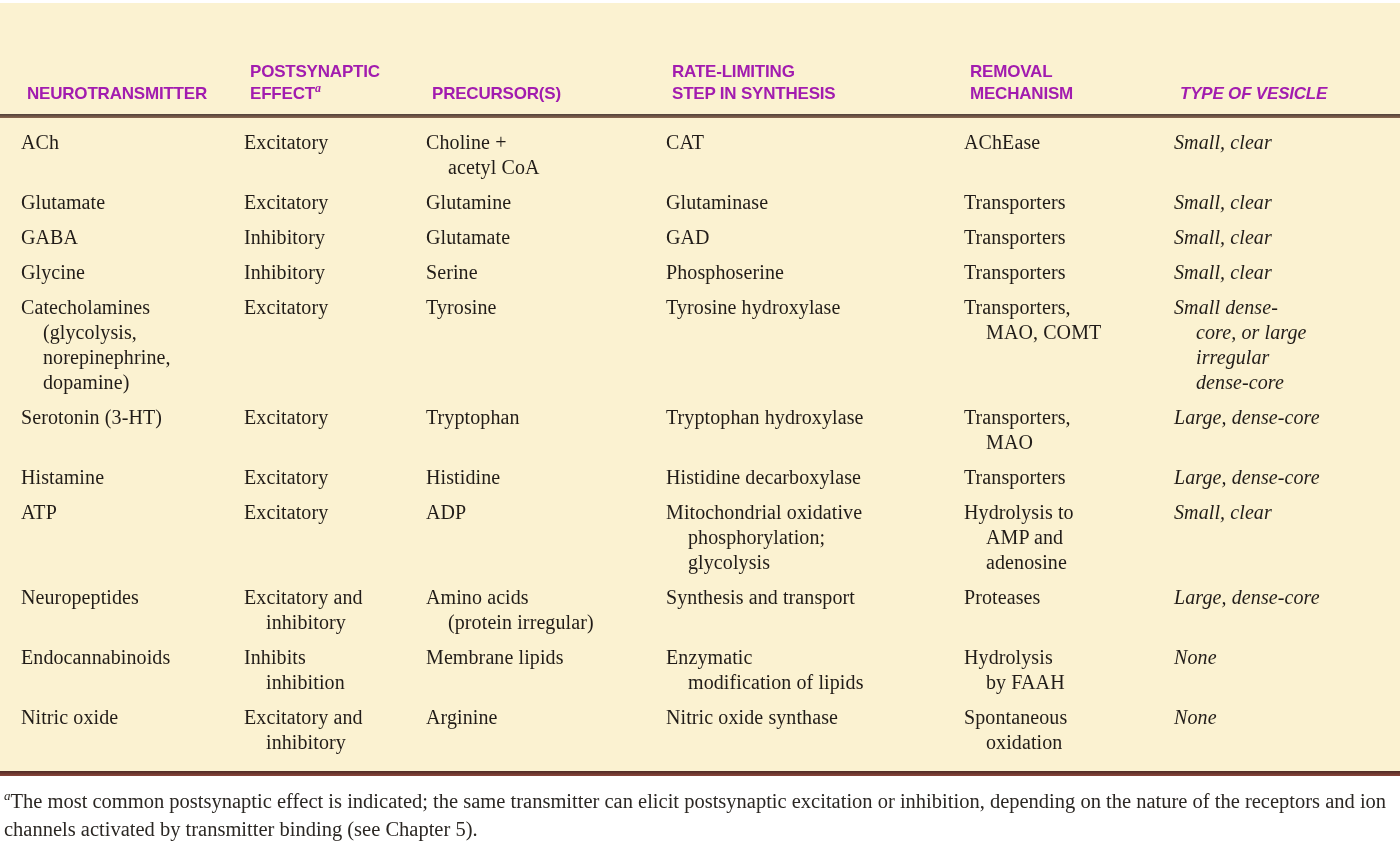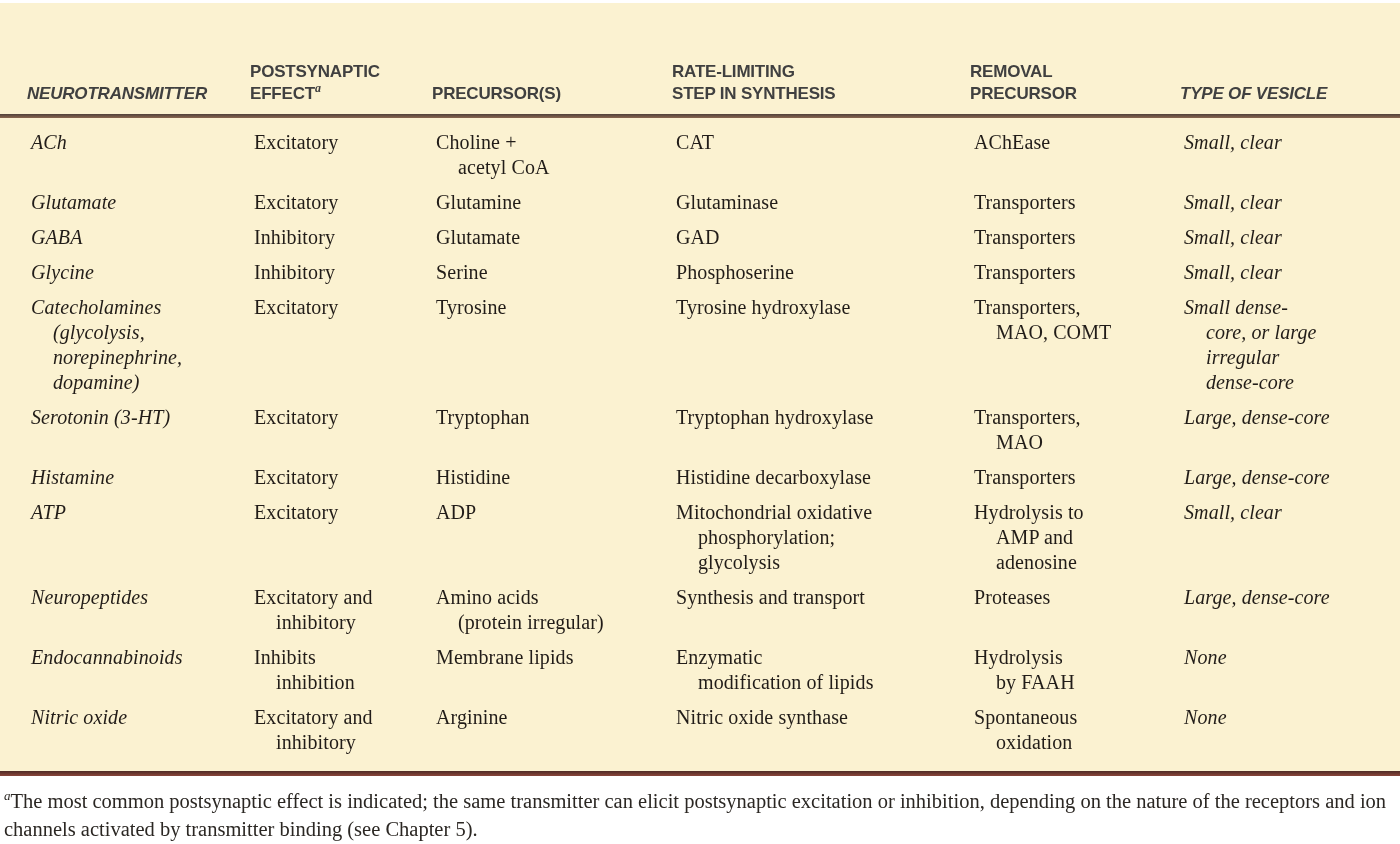--- a/index.html
+++ b/index.html
@@ -29,54 +29,54 @@
     min-height: 111px;
     padding: 0 0 9px 27px;
     box-sizing: border-box;
   }
   .hcell {
     font-family: "Liberation Sans", "DejaVu Sans", sans-serif;
     font-weight: bold;
     font-size: 17px;
     letter-spacing: -0.2px;
     line-height: 22px;
-    color: #404040;
+    color: #a21caf;
   }
   .hcell .hsup {
     font-family: "Liberation Serif", serif;
     font-style: italic;
     font-weight: bold;
     font-size: 12px;
     vertical-align: super;
     line-height: 0;
   }
   .header-rule {
     height: 4px;
     width: 1400px;
     background: linear-gradient(to bottom, #50413a, #8a6750);
   }
   
   .tbody {
-    padding: 12px 0 6px 31px;
+    padding: 12px 0 6px 21px;
     box-sizing: border-box;
   }
   .trow {
     display: flex;
     margin-bottom: 10px;
   }
   .tcell {
     font-size: 20px;
     line-height: 25px;
     color: #211c18;
     letter-spacing: 0.1px;
   }
   .ln { white-space: nowrap; }
   .ln.indent { padding-left: 22px; }
   
-  .c0 { width: 223px; font-style: italic; }
+  .c0 { width: 223px; }
   .c1 { width: 182px; }
   .c2 { width: 240px; }
   .c3 { width: 298px; }
   .c4 { width: 210px; }
   .c5 { width: 193px; font-style: italic; }
   
   .bottom-rule {
     height: 5px;
     width: 1400px;
     background: linear-gradient(to bottom, #4f2b26, #8a453a);
@@ -110,21 +110,21 @@
         </div>
         <div class="hcell c2">
           <div class="ln">PRECURSOR(S)</div>
         </div>
         <div class="hcell c3">
           <div class="ln">RATE-LIMITING</div>
           <div class="ln">STEP IN SYNTHESIS</div>
         </div>
         <div class="hcell c4">
           <div class="ln">REMOVAL</div>
-          <div class="ln">PRECURSOR</div>
+          <div class="ln">MECHANISM</div>
         </div>
         <div class="hcell c5">
           <div class="ln">TYPE OF VESICLE</div>
         </div>
       </div>
     <div class="header-rule"></div>
     <div class="tbody" id="table-body">
         <div class="trow">
           <div class="tcell c0">
             <div class="ln">ACh</div>

